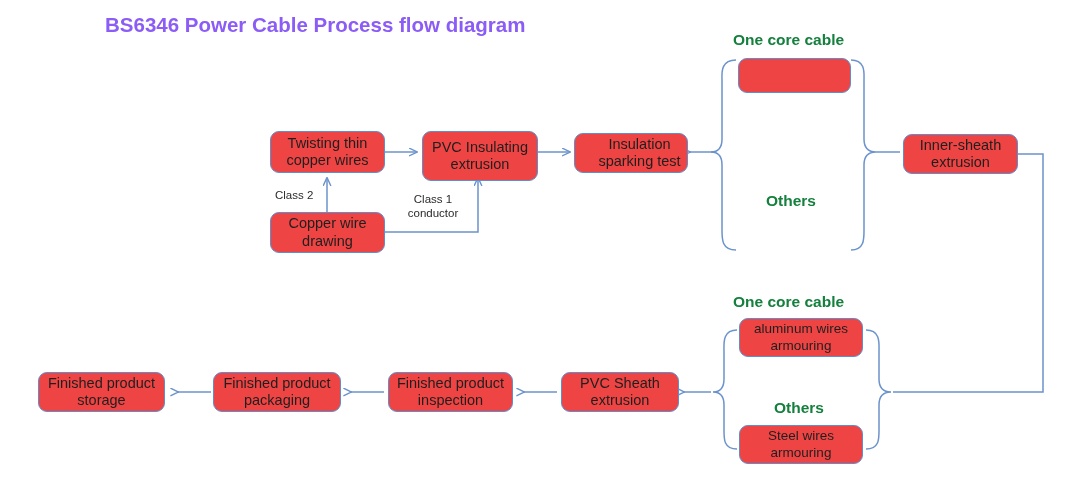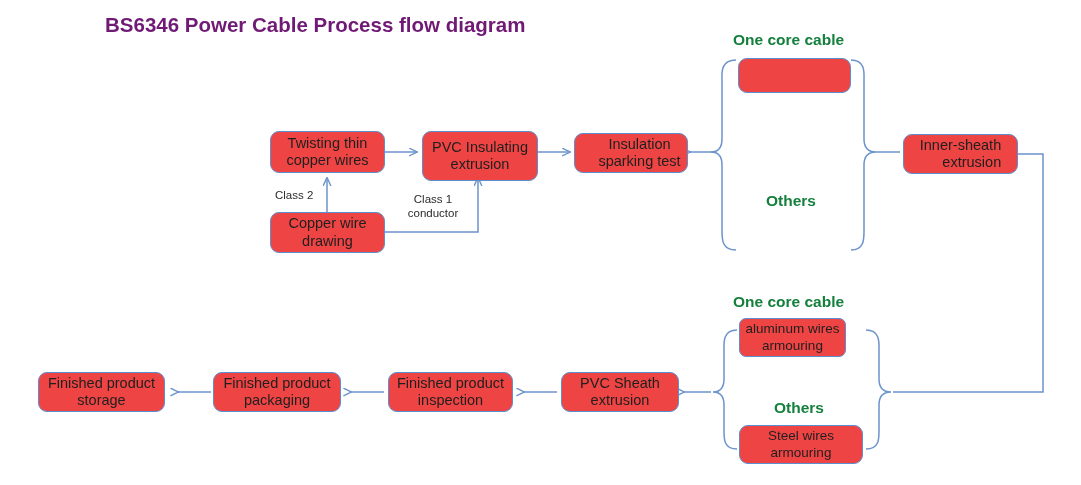--- a/index.html
+++ b/index.html
@@ -61,21 +61,21 @@
     line-height: 1.22;
     text-align: center;
     white-space: pre-line;
   }
   #page-title {
     position: absolute;
     left: 105px;
     top: 13px;
     font-size: 20.5px;
     font-weight: bold;
-    color: #701a75;
+    color: #8b5cf6;
     white-space: nowrap;
   }
 </style>
 </head>
 <body>
 
 <div id="canvas">
 
   <div id="page-title">BS6346 Power Cable Process flow diagram</div>
 
@@ -160,24 +160,24 @@
 
   <div class="node" style="left:574px; top:133px; width:114px; height:40px;padding-left:21px;">Insulation
 sparking test</div>
 
   <div class="node" style="left:270px; top:212px; width:115px; height:41px;">Copper wire
 drawing</div>
 
   <div class="node" style="left:738px; top:58px; width:113px; height:35px;"></div>
 
 
-  <div class="node" style="left:903px; top:134px; width:115px; height:40px;text-align:right;">Inner-sheath
+  <div class="node" style="left:903px; top:134px; width:115px; height:40px;">Inner-sheath
 extrusion</div>
 
-  <div class="node small" style="left:739px; top:318px; width:107px; height:39px;border-radius:7px;">aluminum wires
+  <div class="node small" style="left:739px; top:318px; width:124px; height:39px;">aluminum wires
 armouring</div>
 
   <div class="node small" style="left:739px; top:425px; width:124px; height:39px;">Steel wires
 armouring</div>
 
   <div class="node" style="left:561px; top:372px; width:118px; height:40px;">PVC Sheath
 extrusion</div>
 
   <div class="node" style="left:388px; top:372px; width:125px; height:40px;">Finished product
 inspection</div>

